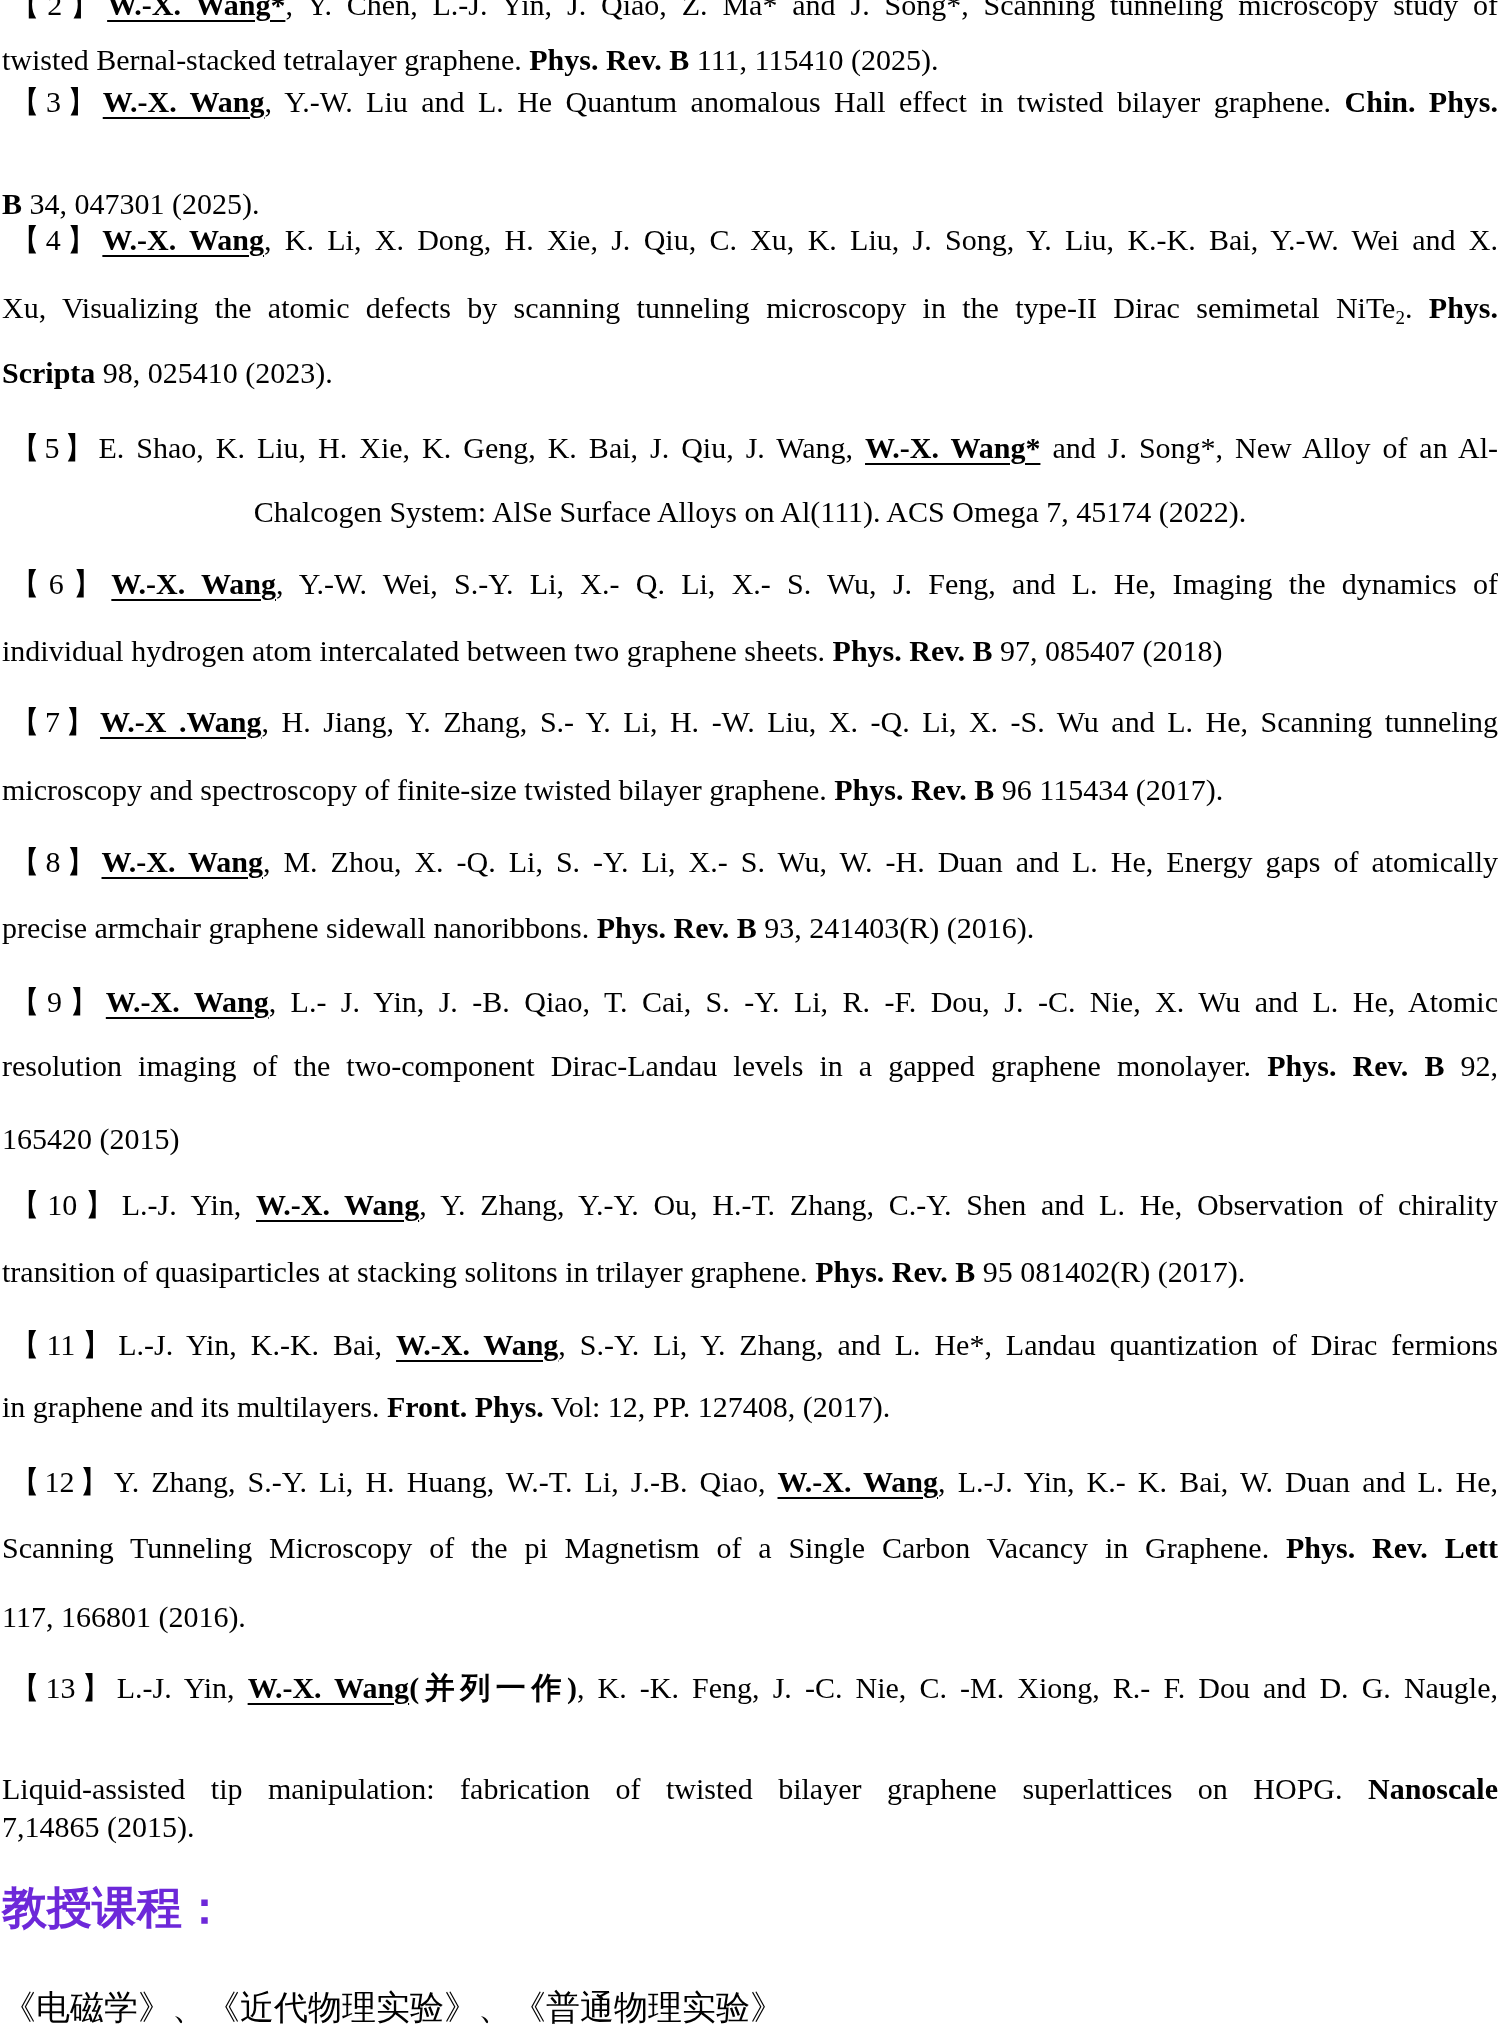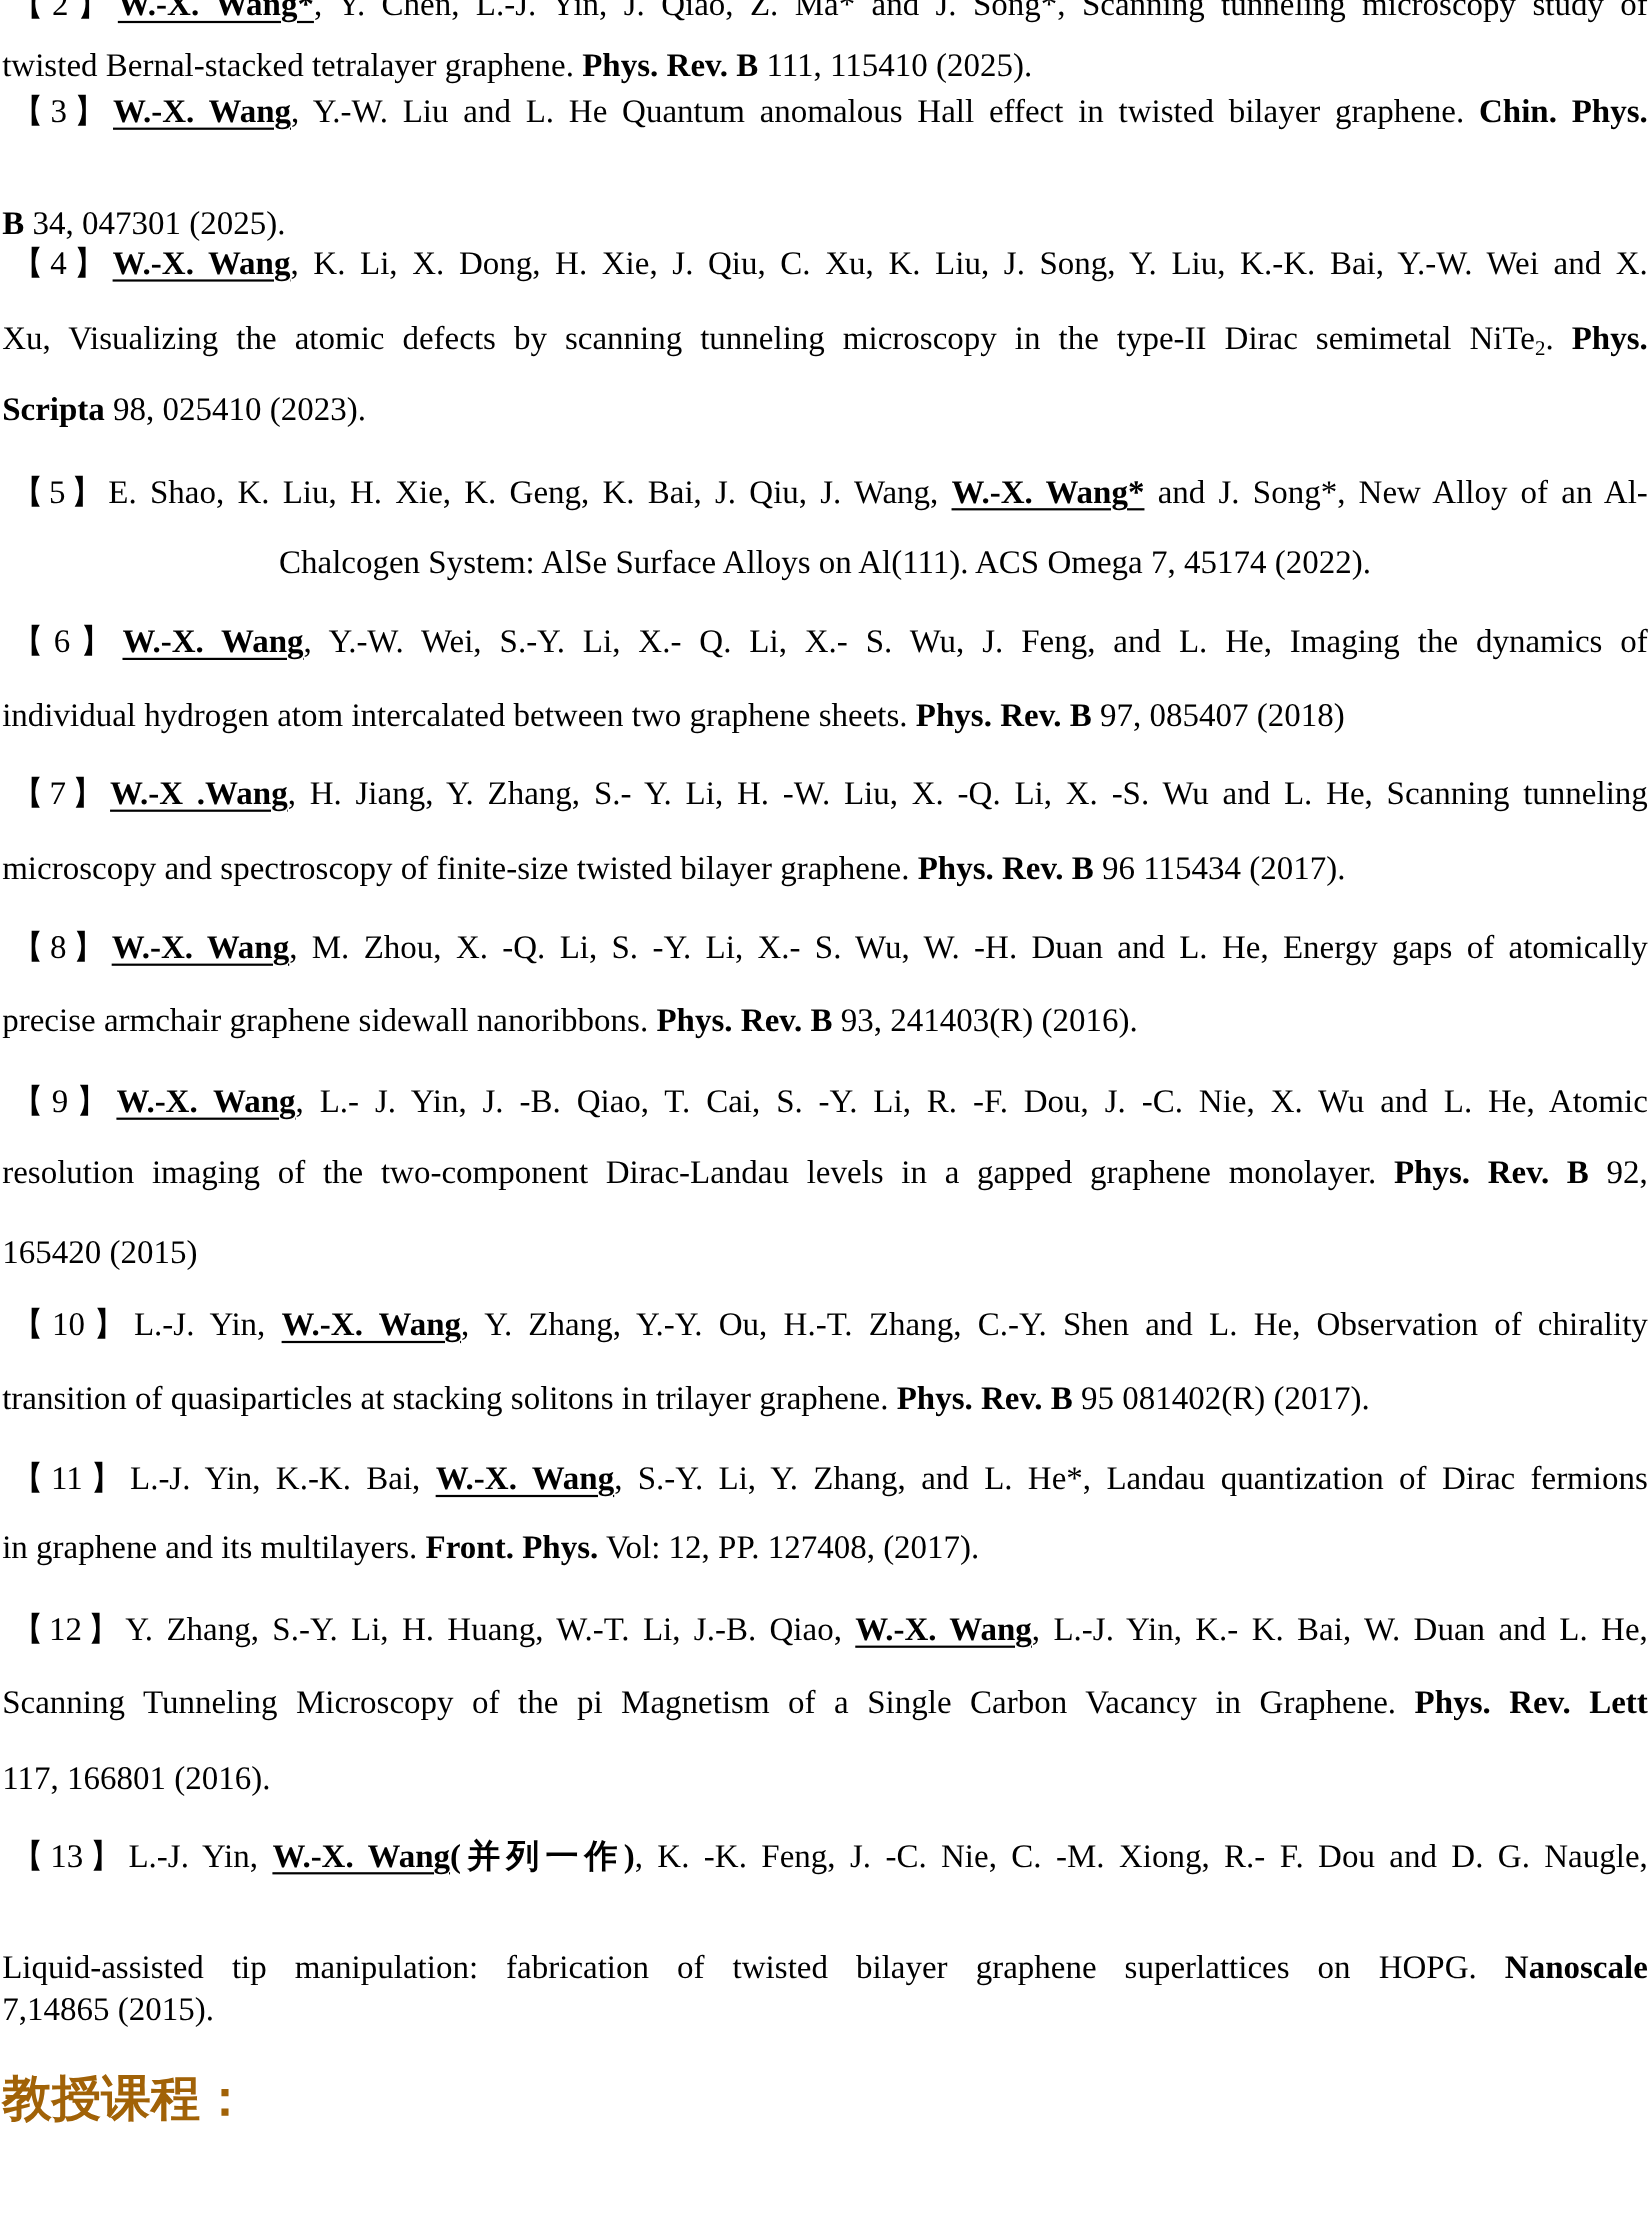--- a/index.html
+++ b/index.html
@@ -45,21 +45,21 @@
     font-size: 19px;
     vertical-align: -6px;
   }
   .section-heading {
     position: absolute;
     left: 2px;
     top: 1883px;
     font-size: 45px;
     line-height: 50px;
     font-weight: 700;
-    color: #a16207;
+    color: #6d28d9;
   }
   .courses {
     position: absolute;
     left: 2px;
     top: 1986px;
     font-size: 34px;
     line-height: 44px;
     color: #000000;
   }
 </style>
@@ -91,13 +91,14 @@
       <div class="line just ind" style="top: 1325px;"><span>【11】</span><span>L.-J. Yin, K.-K. Bai, </span><span class="b u">W.-X. Wang</span><span>, S.-Y. Li, Y. Zhang, and L. He*, Landau quantization of Dirac fermions</span></div>
       <div class="line" style="top: 1387px;"><span>in graphene and its multilayers. </span><span class="b">Front. Phys.</span><span> Vol: 12, PP. 127408, (2017).</span></div>
       <div class="line just ind" style="top: 1462px;"><span>【12】</span><span>Y. Zhang, S.-Y. Li, H. Huang, W.-T. Li, J.-B. Qiao, </span><span class="b u">W.-X. Wang</span><span>, L.-J. Yin, K.- K. Bai, W. Duan and L. He,</span></div>
       <div class="line just" style="top: 1528px;"><span>Scanning Tunneling Microscopy of the pi Magnetism of a Single Carbon Vacancy in Graphene. </span><span class="b">Phys. Rev. Lett</span></div>
       <div class="line" style="top: 1597px;"><span>117, 166801 (2016).</span></div>
       <div class="line just ind" style="top: 1668px;"><span>【13】</span><span>L.-J. Yin, </span><span class="b u">W.-X. Wang</span><span class="b">(并列一作)</span><span>, K. -K. Feng, J. -C. Nie, C. -M. Xiong, R.- F. Dou and D. G. Naugle,</span></div>
       <div class="line just" style="top: 1736px; margin-top: 33px;"><span>Liquid-assisted tip manipulation: fabrication of twisted bilayer graphene superlattices on HOPG. </span><span class="b">Nanoscale</span></div>
       <div class="line" style="top: 1807px;"><span>7,14865 (2015).</span></div>
     </div>
   <div class="section-heading">教授课程：</div>
+  <div class="courses">《电磁学》、《近代物理实验》、《普通物理实验》</div>
 </main>
 
 </body></html>

